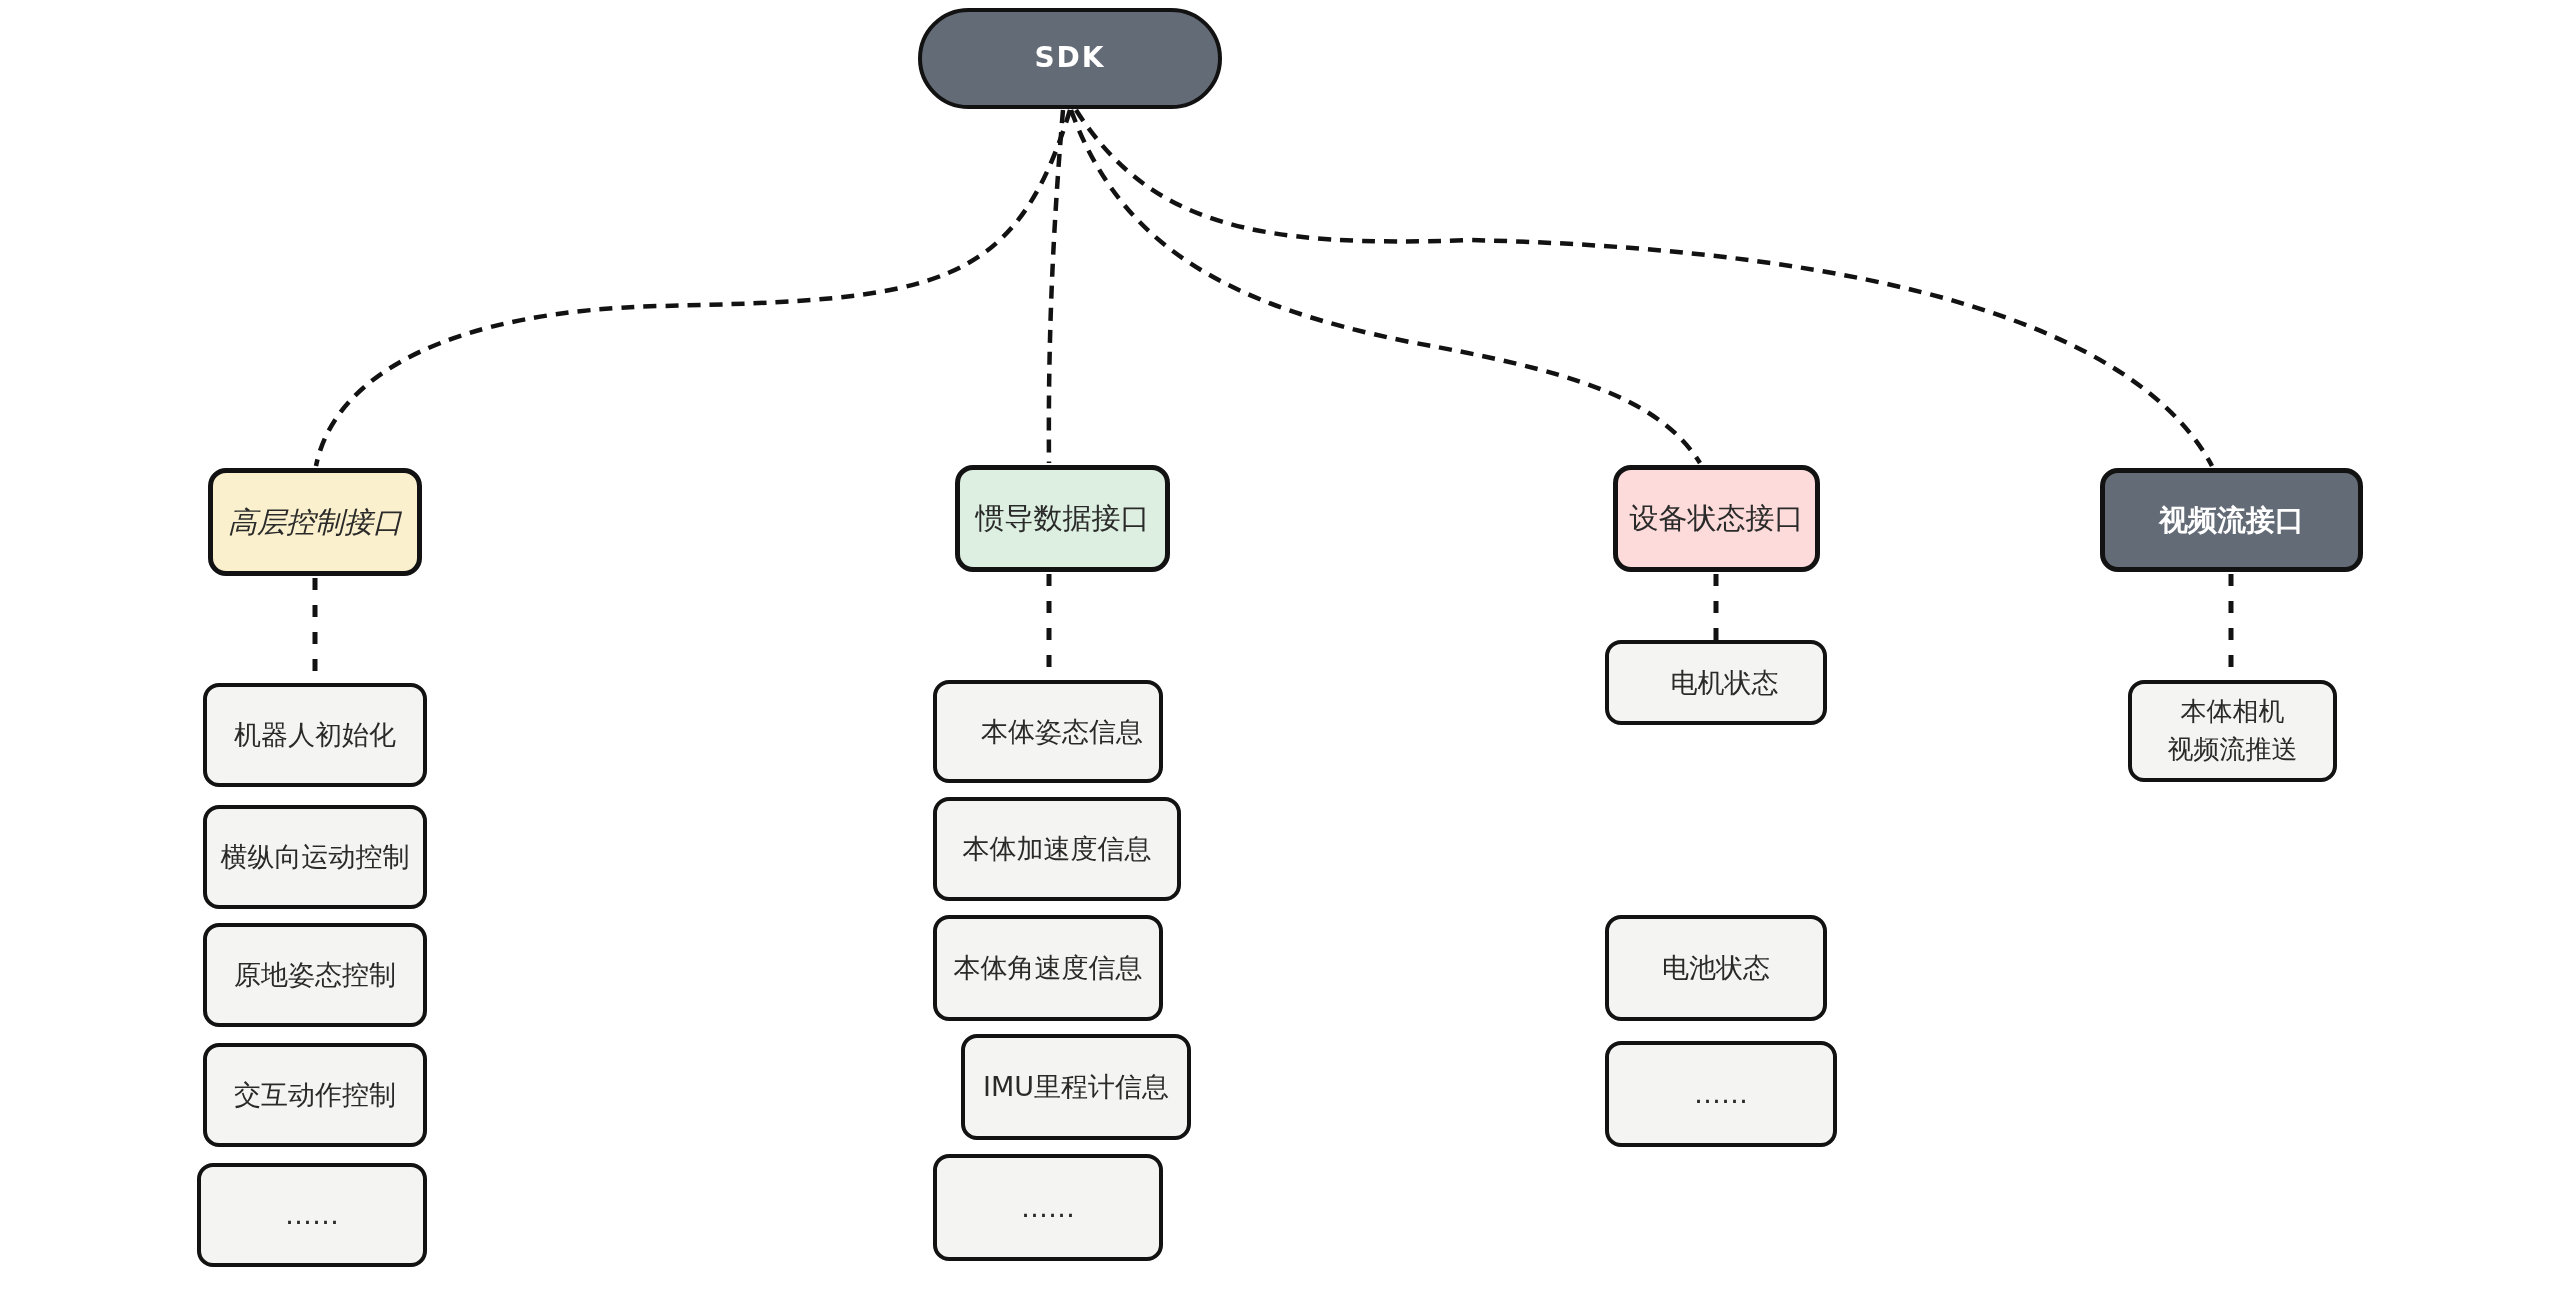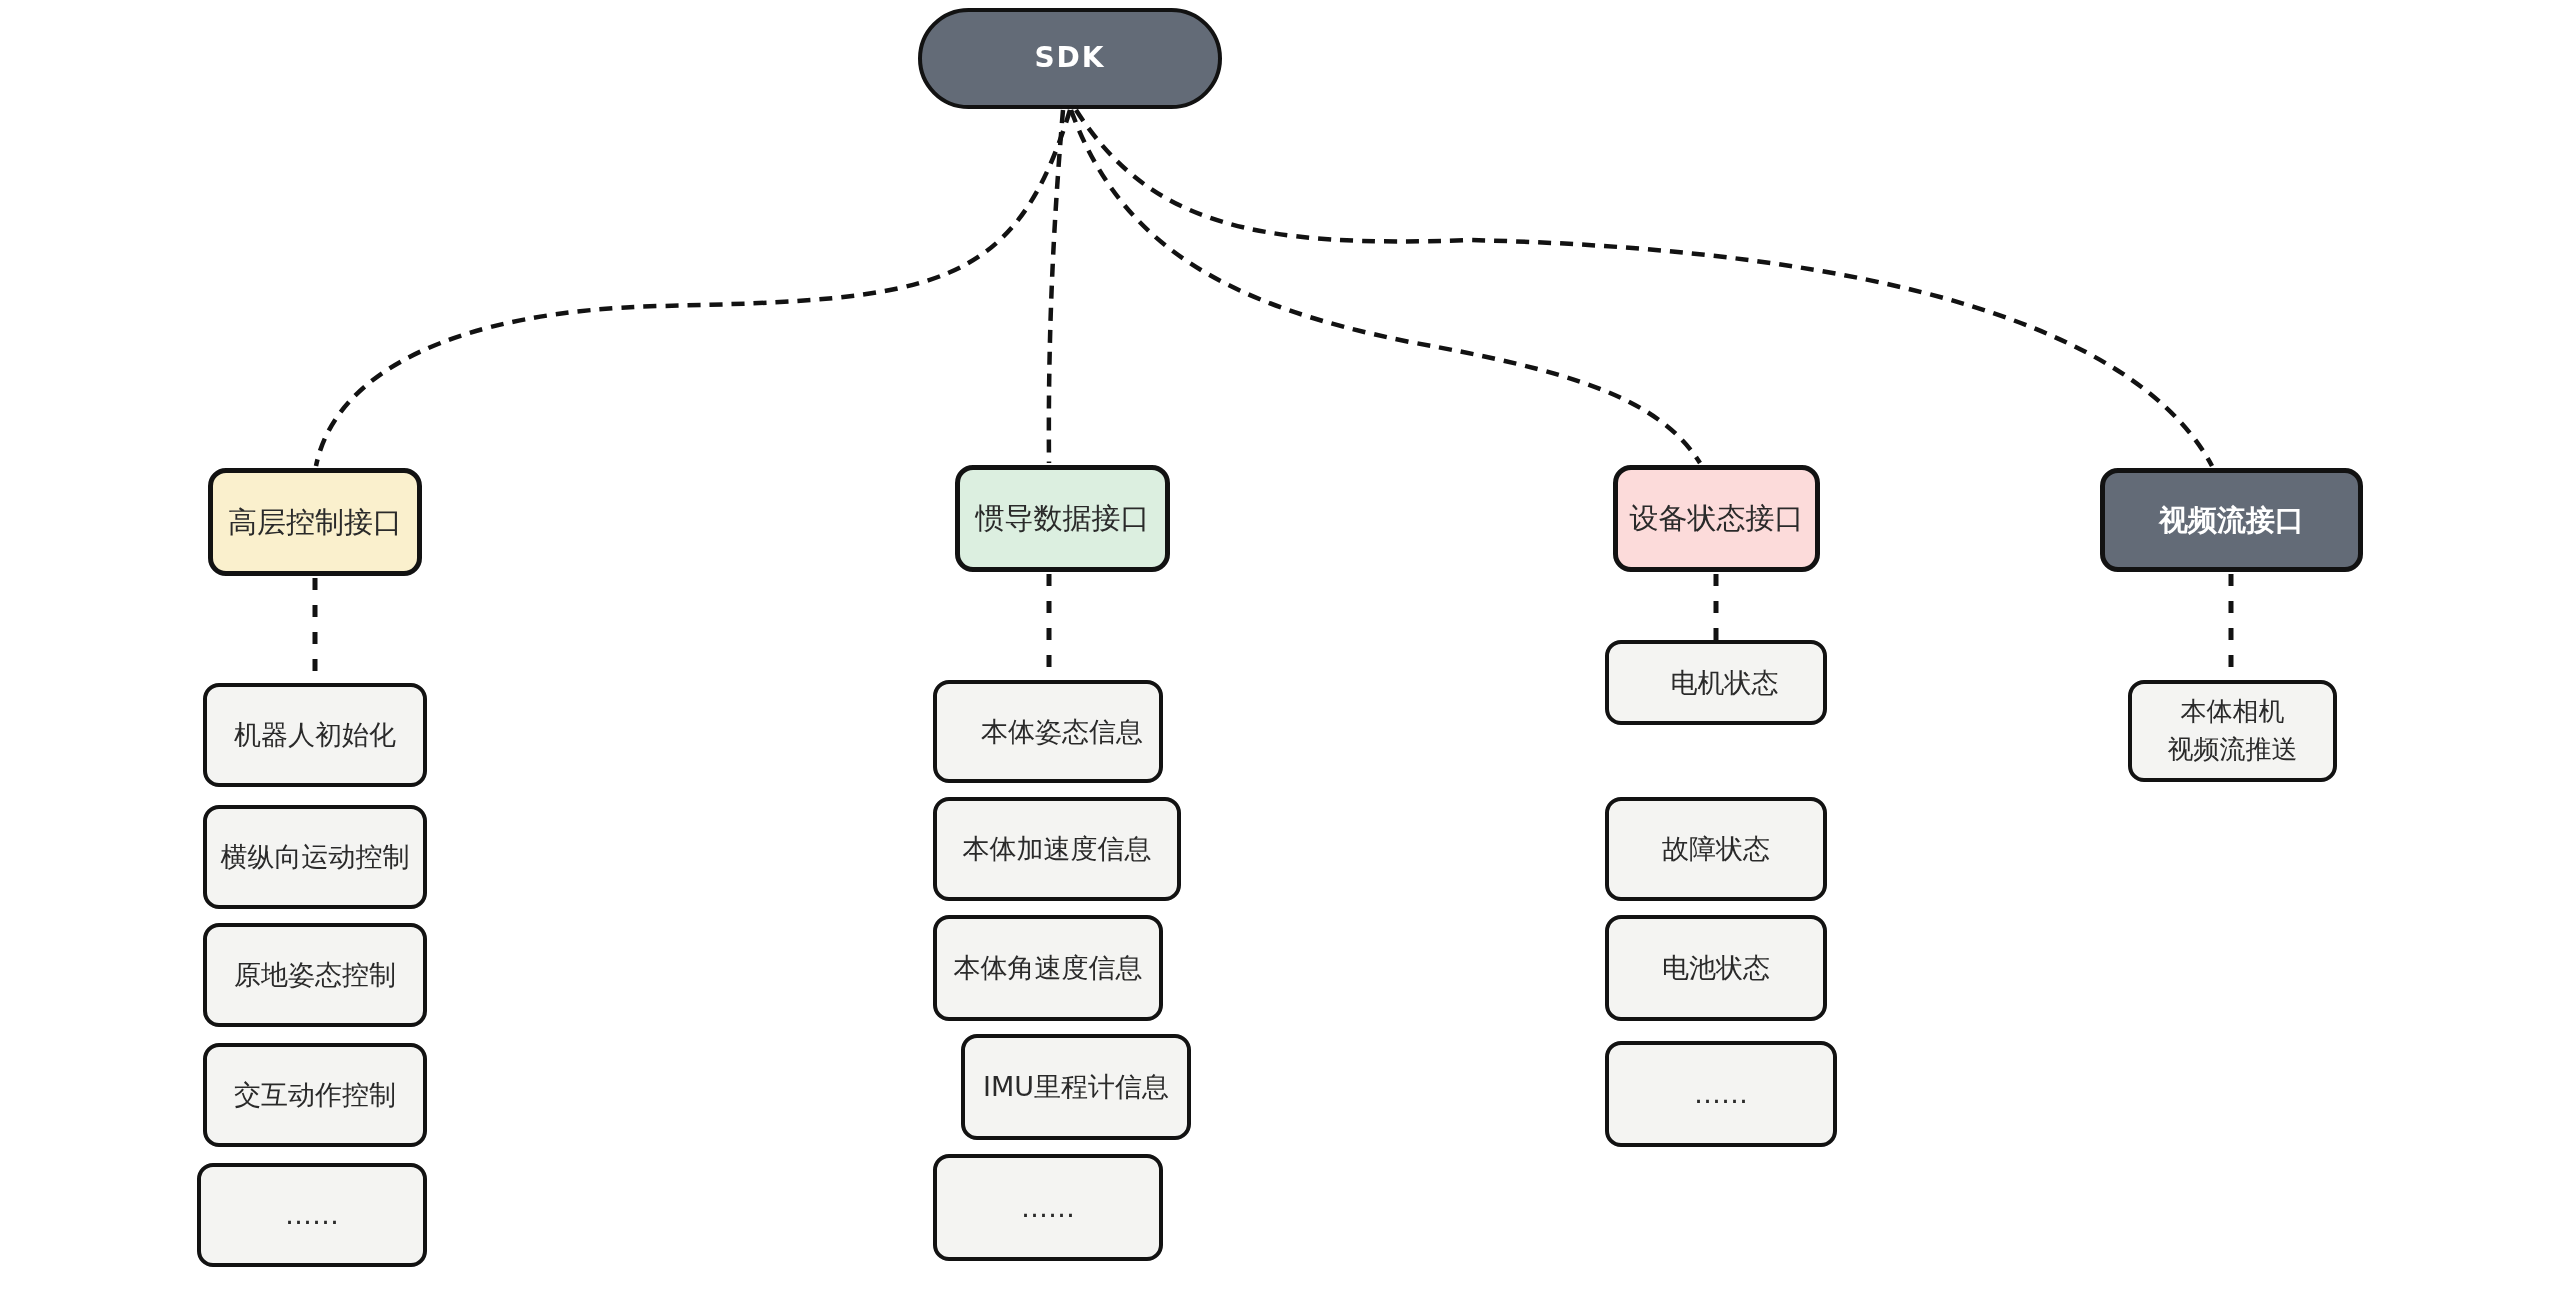--- a/index.html
+++ b/index.html
@@ -59,21 +59,21 @@
     color: #ffffff;
     font-weight: bold;
     font-size: 28px;
     letter-spacing: 2px;
   }
   .node.dark {
     background: #636b77;
     color: #ffffff;
     font-weight: bold;
   }
-  .node.cream { background: #faf0cd; }
+  .node.cream { background: #faf0cd; font-style: italic; }
   .node.mint  { background: #dcefe0; margin-left: 13px; }
   .node.pink  { background: #fcdbda; }
 
   
   .sdk        { left: 918px;  top: 8px;   width: 304px; height: 101px; }
 
   .c1-header  { left: 208px;  top: 468px; width: 214px; height: 108px; }
   .c1-i0      { left: 203px;  top: 683px;  width: 224px; height: 104px; }
   .c1-i1      { left: 203px;  top: 805px;  width: 224px; height: 104px; }
   .c1-i2      { left: 203px;  top: 923px;  width: 224px; height: 104px; }
@@ -125,21 +125,20 @@
 
   <div class="node header mint c2-header">惯导数据接口</div>
   <div class="node c2-i0">本体姿态信息</div>
   <div class="node c2-i1">本体加速度信息</div>
   <div class="node c2-i2">本体角速度信息</div>
   <div class="node c2-i3">IMU里程计信息</div>
   <div class="node c2-i4">……</div>
 
   <div class="node header pink c3-header">设备状态接口</div>
   <div class="node c3-i0">电机状态</div>
-  <div class="node c3-i1">故障状态</div>
   <div class="node c3-i2">电池状态</div>
   <div class="node c3-i3">……</div>
 
   <div class="node header dark c4-header">视频流接口</div>
   <div class="node c4-i0">本体相机
 视频流推送</div>
 
 </div>
 
 </body></html>

